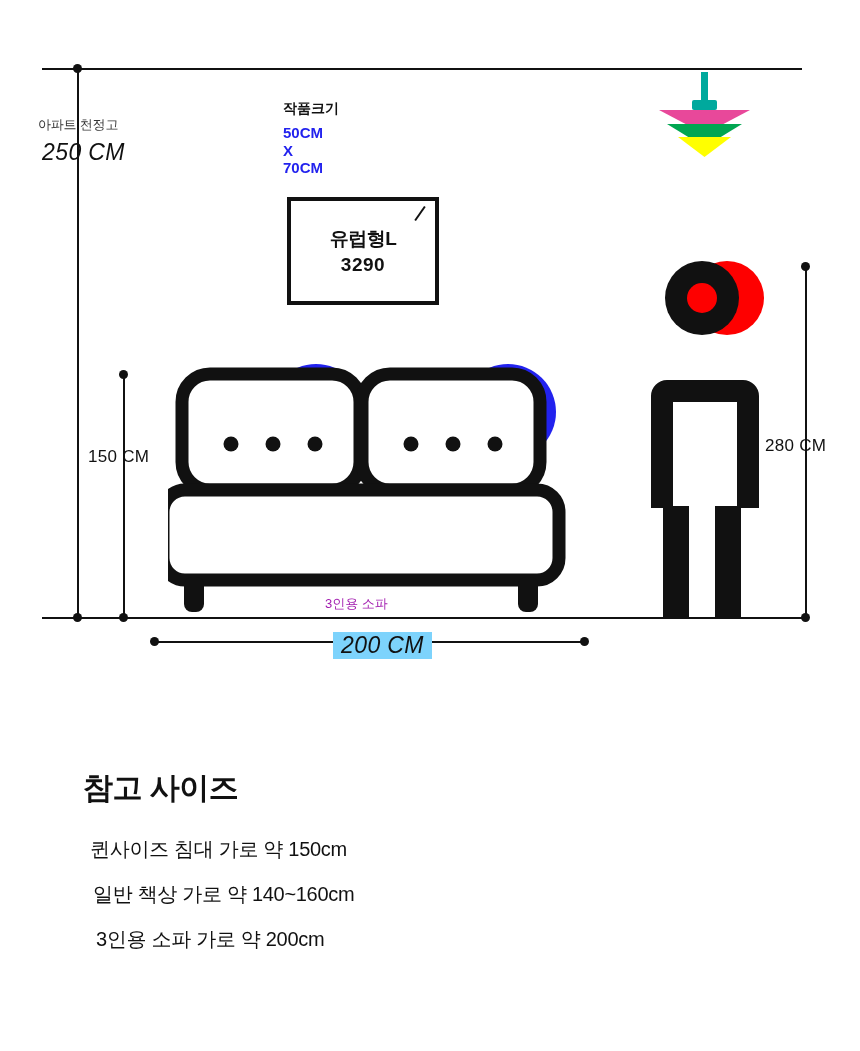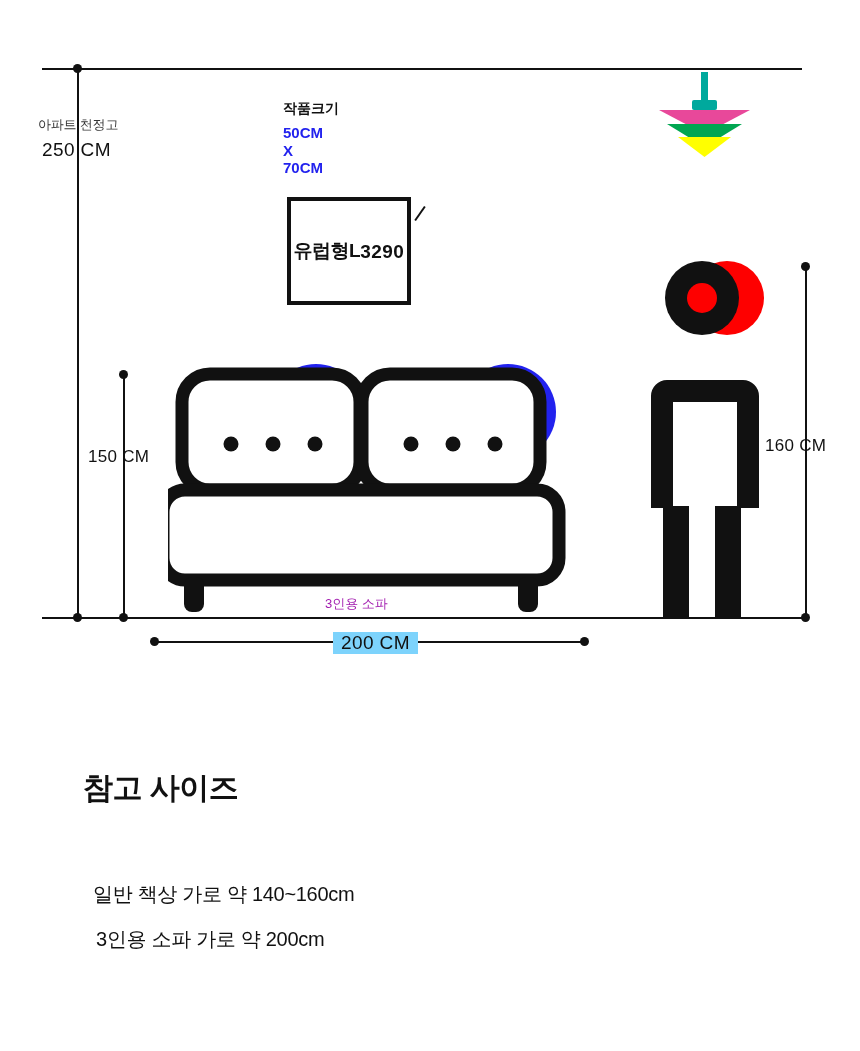--- a/index.html
+++ b/index.html
@@ -39,24 +39,25 @@
   }
 
   
   .lbl-small {
     font-size: 13px;
     color: #333333;
     letter-spacing: -0.2px;
     white-space: nowrap;
   }
   .lbl-dim {
-    font-size: 19px;
+    font-size: 23px;
     color: #111111;
     letter-spacing: 0.4px;
     white-space: nowrap;
+    font-style: italic;
   }
   .lbl-dim-sm {
     font-size: 17px;
     color: #111111;
     letter-spacing: 0.3px;
     white-space: nowrap;
   }
   .lbl-sofa {
     font-size: 13px;
     color: #a21caf;
@@ -79,24 +80,24 @@
     font-weight: bold;
     color: #2222ee;
     line-height: 1.18;
   }
 
   
   .frame {
     box-sizing: border-box;
     border: 4px solid #111111;
     background: #ffffff;
-    width: 124px;
+    width: 152px;
     height: 108px;
     display: flex;
-    flex-direction: row;
+    flex-direction: column;
     align-items: center;
     justify-content: center;
   }
   .frame .f1 {
     font-size: 19px;
     font-weight: bold;
     letter-spacing: -0.5px;
   }
   .frame .f2 {
     font-size: 19px;
@@ -199,25 +200,26 @@
 
     <path d="M22,122 h76 a16,16 0 0 1 16,16 v112 h-22 v-106 h-64 v106 h-22 v-112 a16,16 0 0 1 16,-16 z" fill="#111111"></path>
 
     <rect x="18" y="248" width="26" height="112" fill="#111111"></rect>
     <rect x="70" y="248" width="26" height="112" fill="#111111"></rect>
   </svg>
 
   <div class="abs vline" style="left:805px; top:267px; height:351px;"></div>
   <div class="abs dot" style="left:801px; top:262px;"></div>
   <div class="abs dot" style="left:801px; top:613px;"></div>
-  <div class="abs lbl-dim-sm" style="left:765px; top:436px;">160 CM</div>
+  <div class="abs lbl-dim-sm" style="left:765px; top:436px;">280 CM</div>
 
   <div class="abs hline" style="left:155px; top:641px; width:430px;"></div>
   <div class="abs dot" style="left:150px; top:637px;"></div>
   <div class="abs dot" style="left:580px; top:637px;"></div>
   <div class="abs lbl-dim" style="left:333px; top:632px; background:#7dd3fc; padding:0 8px;">200 CM</div>
 
   <div class="abs ref-title" style="left:83px; top:768px;">참고 사이즈</div>
 
+  <div class="abs ref-line" style="left:90px; top:836px;">퀸사이즈 침대 가로   약 150cm</div>
   <div class="abs ref-line" style="left:93px; top:881px;">일반 책상 가로   약 140~160cm</div>
   <div class="abs ref-line" style="left:96px; top:926px;">3인용 소파 가로   약 200cm</div>
 
 </div>
 
 </body></html>

